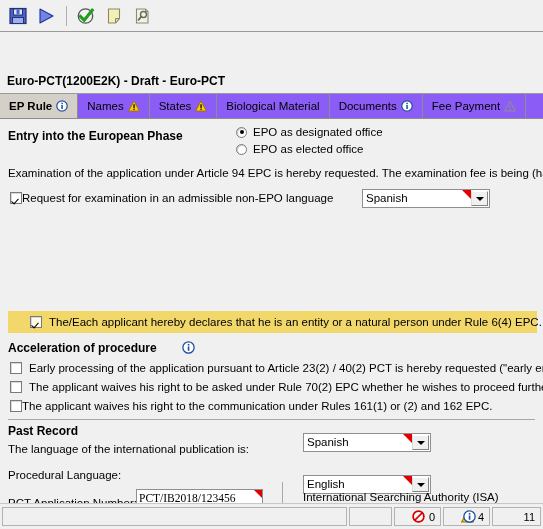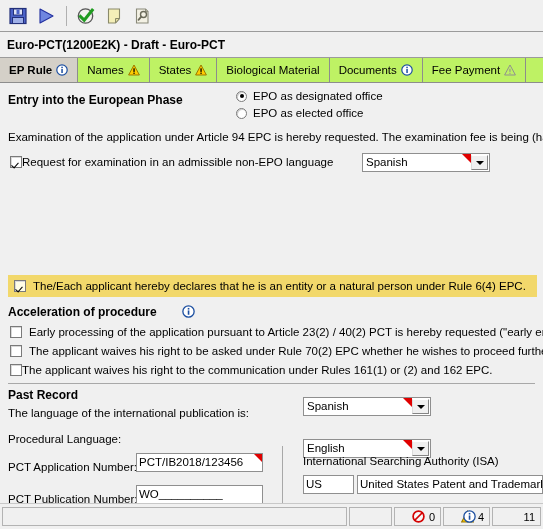--- a/index.html
+++ b/index.html
@@ -56,39 +56,40 @@
     height: 26px;
     min-height: 26px;
     background: #f0f0f0;
     display: flex;
     align-items: center;
     padding-left: 7px;
     font-weight: bold;
     font-size: 12px;
     border-bottom: 1px solid #9b9b9b;
     box-sizing: border-box;
+    margin-top: 36px;
   }
 
   
   .tabbar {
     height: 25px;
     min-height: 25px;
     display: flex;
     align-items: stretch;
     background: #f0f0f0;
     border-bottom: 1px solid #8d8d8d;
     box-sizing: border-box;
     overflow: hidden;
   }
   .tab {
     display: flex;
     align-items: center;
     gap: 4px;
     padding: 0 9px;
-    background: #bef264;
+    background: #8b5cf6;
     border-right: 1px solid #8d8d8d;
     font-size: 11.5px;
     white-space: nowrap;
     box-sizing: border-box;
   }
   .tab.active {
     background: #d4d0c8;
     font-weight: bold;
     border-right: 1px solid #8d8d8d;
   }
@@ -169,21 +170,21 @@
   .highlight {
     background: #f2d86b;
   }
 
   
   .tinput {
     background: #fff;
     border: 1px solid #8f8f8f;
     height: 19px;
     box-sizing: border-box;
-    font-family: Liberation Sans, sans-serif;
+    font-family: Liberation Serif, serif;
     font-size: 11.5px;
     line-height: 17px;
     padding: 0 2px;
     position: relative;
     overflow: hidden;
     white-space: nowrap;
   }
   .redcorner::after {
     content: "";
     position: absolute;
@@ -415,21 +416,21 @@
     </div>
 
     <div class="combo" style="position:absolute; left:362px; top:70px; width:128px;">
       <span class="ctext">Spanish</span>
       <span class="redtri"></span>
       <span class="carrow">
           <i></i>
         </span>
     </div>
 
-    <div class="highlight row" style="position:absolute; left:8px; top:192px; width:529px; height:22px; gap:7px; padding-left:6px; box-sizing:border-box;">
+    <div class="highlight row" style="position:absolute; left:8px; top:192px; width:529px; height:22px; gap:7px; padding-left:22px; box-sizing:border-box;">
       <span class="cb checked yellowbg"></span>
       <span class="lbl">The/Each applicant hereby declares that he is an entity or a natural person under Rule 6(4) EPC.</span>
     </div>
 
     <div style="position:absolute; left:8px; top:222px;" class="secthead">Acceleration of procedure</div>
     <span class="icon" style="position:absolute; left:182px; top:222px;">
       <svg width="13" height="13" viewBox="0 0 12 12">
         <circle cx="6" cy="6" r="5.2" fill="#ffffff" stroke="#1b4ea0" stroke-width="1.2"></circle>
         <rect x="5.3" y="5" width="1.5" height="4" fill="#1b4ea0"></rect>
         <rect x="5.3" y="2.7" width="1.5" height="1.5" fill="#1b4ea0"></rect>

